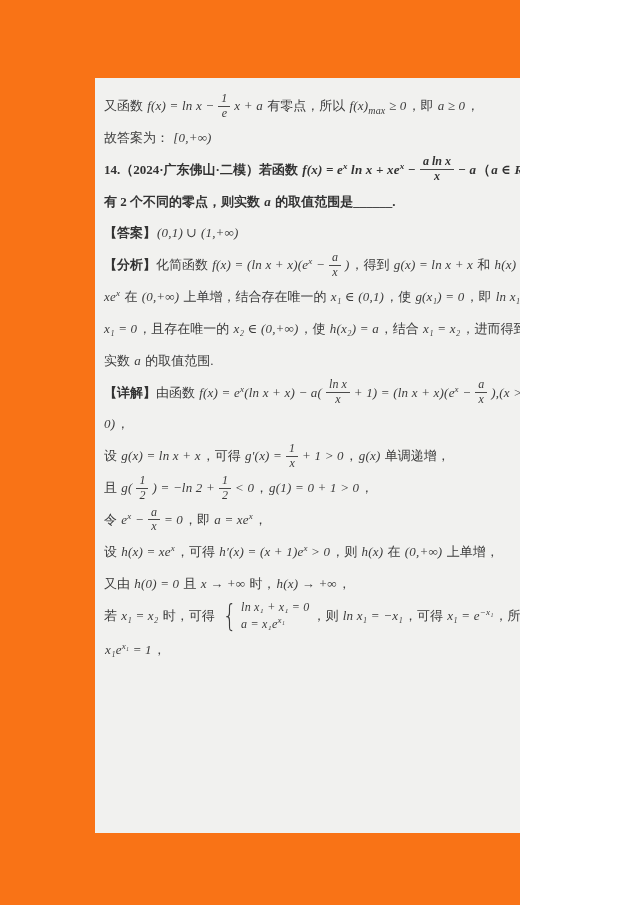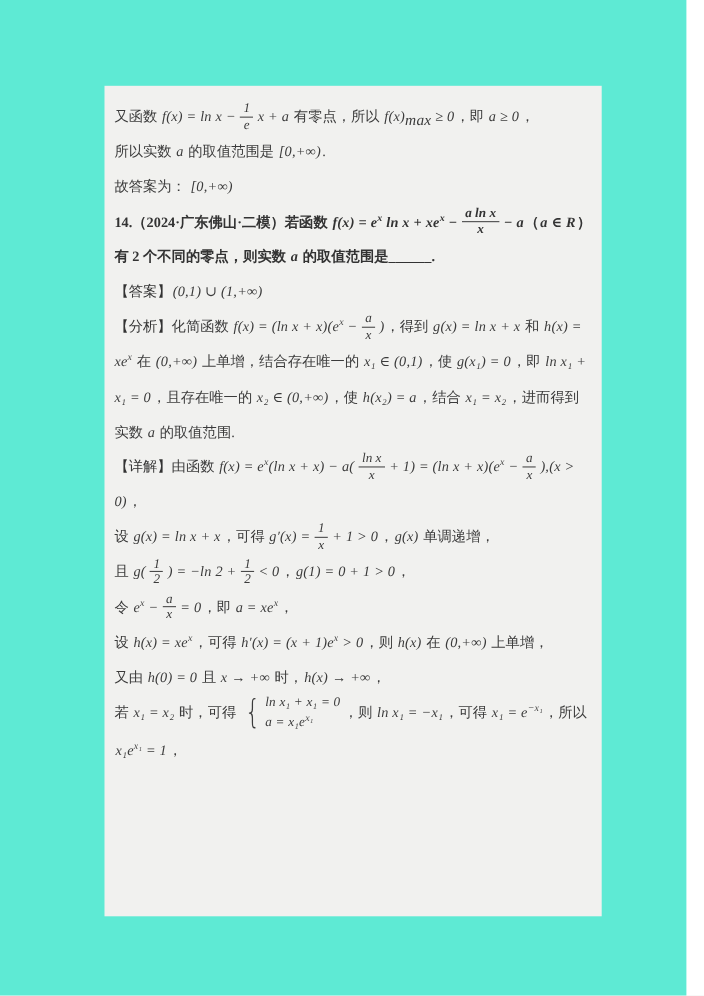--- a/index.html
+++ b/index.html
@@ -1,38 +1,38 @@
 <!DOCTYPE html>
 <html><head>
 <meta charset="utf-8">
 <style>
   html,body{margin:0;padding:0;}
   body{
     width:640px;height:905px;background:#ffffff;
     font-family:"Liberation Serif","DejaVu Serif",serif;
     -webkit-font-smoothing:antialiased;
   }
-  .page{position:relative;width:624px;height:905px;background:#5eead4;overflow:hidden;}
+  .page{position:relative;width:520px;height:905px;background:#f97316;overflow:hidden;}
   .content{
     position:absolute;left:95px;top:78px;width:452px;height:755px;
     background:#f1f1ef;box-sizing:border-box;padding:12px 9px 8px 9px;
     overflow:hidden;color:#3b3b3b;font-size:13px;
   }
   .content p{
     margin:0;line-height:2.45;text-align:left;word-break:break-all;
   }
   .content p.bold{font-weight:bold;color:#333;}
   .cn{font-family:"Liberation Serif","DejaVu Serif",serif;font-style:normal;}
-  .lbl{font-weight:normal;color:#333;margin-top:24px;}
+  .lbl{font-weight:bold;color:#333;margin-top:24px;}
   .m{
     font-family:"Liberation Serif","DejaVu Serif",serif;
     font-style:italic;letter-spacing:.2px;padding:0 1px;
   }
   .m sup{font-size:9px;font-style:italic;line-height:0;vertical-align:super;}
-  .m sub,.cn sub{font-size:14px;line-height:0;vertical-align:sub;}
+  .m sub,.cn sub{font-size:10px;line-height:0;vertical-align:sub;}
   .frac{
     display:inline-flex;flex-direction:column;align-items:center;
     vertical-align:middle;margin:0 3px;font-style:italic;
     font-family:"Liberation Serif","DejaVu Serif",serif;font-size:12px;
     line-height:1.15;position:relative;top:-1px;
   }
   .frac .num{border-bottom:1px solid #4a4a4a;padding:0 3px;}
   .frac .den{padding:0 3px;}
   .cases{
     display:inline-flex;align-items:center;vertical-align:middle;margin:0 2px;
@@ -48,21 +48,20 @@
 </style>
 </head>
 <body>
 
 <div class="page">
   <div class="content">
       <p class=""><span class="cn">又函数 </span><span class="m">f(x) = ln x −</span><span class="frac">
           <span class="num">1</span>
           <span class="den">e</span>
         </span><span class="m">x + a</span><span class="cn"> 有零点，所以 </span><span class="m">f(x)<sub>max</sub> ≥ 0</span><span class="cn">，即 </span><span class="m">a ≥ 0</span><span class="cn">，</span></p>
-      <p class=""><span class="cn">所以实数 </span><span class="m">a</span><span class="cn"> 的取值范围是 </span><span class="m">[0,+∞)</span><span class="cn">.</span></p>
       <p class=""><span class="cn">故答案为： </span><span class="m">[0,+∞)</span></p>
       <p class="bold"><span class="cn">14.（2024·广东佛山·二模）若函数 </span><span class="m">f(x) = e<sup>x</sup> ln x + xe<sup>x</sup> −</span><span class="frac">
           <span class="num">a ln x</span>
           <span class="den">x</span>
         </span><span class="m">− a</span><span class="cn">（</span><span class="m">a ∈ R</span><span class="cn">）有 2 个不同的零点，则实数 </span><span class="m">a</span><span class="cn"> 的取值范围是______.</span></p>
       <p class=""><span class="cn lbl">【答案】</span><span class="m">(0,1) ∪ (1,+∞)</span></p>
       <p class=""><span class="cn lbl">【分析】</span><span class="cn">化简函数 </span><span class="m">f(x) = (ln x + x)(e<sup>x</sup> −</span><span class="frac">
           <span class="num">a</span>
           <span class="den">x</span>
         </span><span class="m">)</span><span class="cn">，得到 </span><span class="m">g(x) = ln x + x</span><span class="cn"> 和 </span><span class="m">h(x) = xe<sup>x</sup></span><span class="cn"> 在 </span><span class="m">(0,+∞)</span><span class="cn"> 上单增，结合存在唯一的 </span><span class="m">x₁ ∈ (0,1)</span><span class="cn">，使 </span><span class="m">g(x₁) = 0</span><span class="cn">，即 </span><span class="m">ln x₁ + x₁ = 0</span><span class="cn">，且存在唯一的 </span><span class="m">x₂ ∈ (0,+∞)</span><span class="cn">，使 </span><span class="m">h(x₂) = a</span><span class="cn">，结合 </span><span class="m">x₁ = x₂</span><span class="cn">，进而得到实数 </span><span class="m">a</span><span class="cn"> 的取值范围.</span></p>

